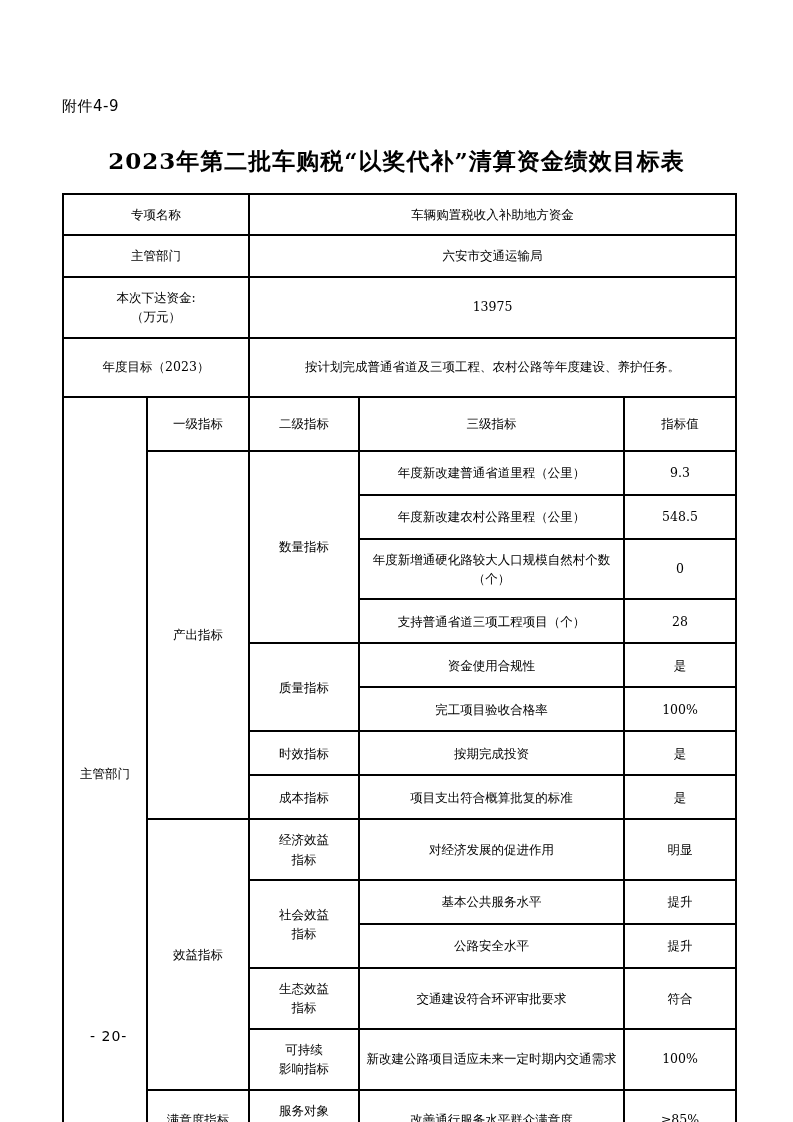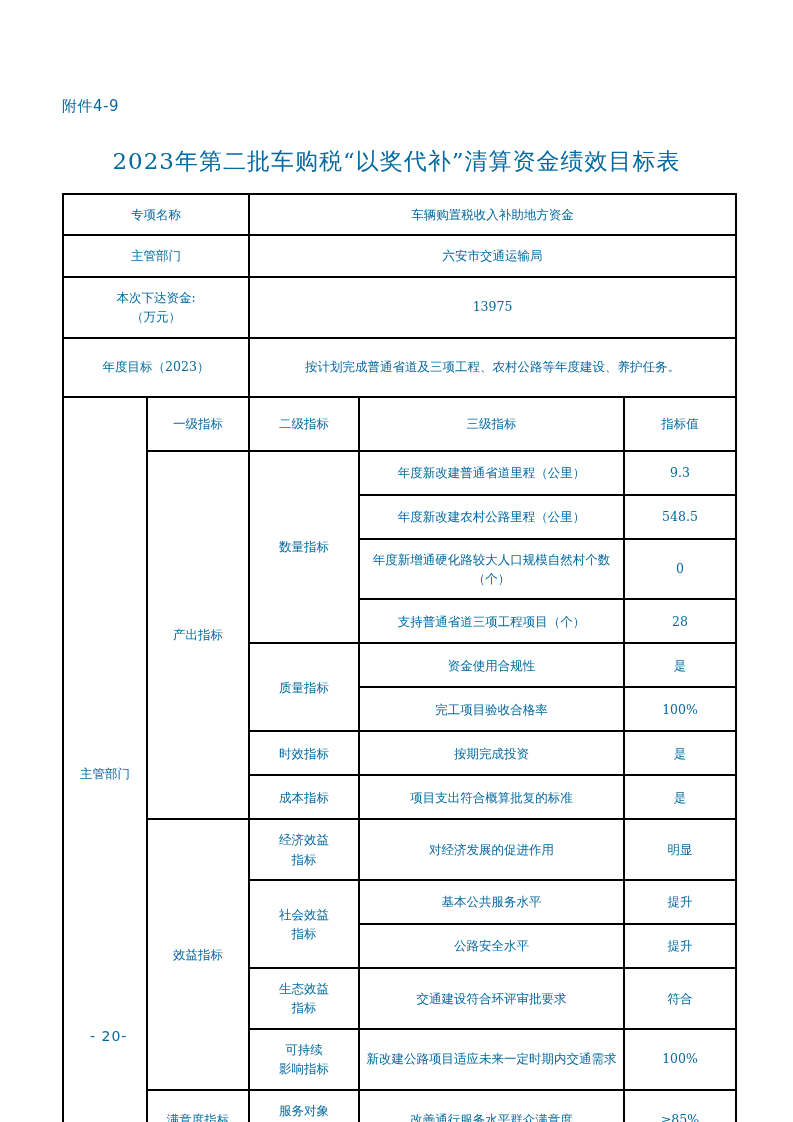--- a/index.html
+++ b/index.html
@@ -3,40 +3,40 @@
 <meta charset="utf-8">
 <style>
   * { margin: 0; padding: 0; box-sizing: border-box; }
   html, body { background: #ffffff; }
   .page {
     position: relative;
     width: 793px;
     height: 1122px;
     background: #ffffff;
     font-family: "DejaVu Serif", "Liberation Serif", serif;
-    color: #0369a1;
+    color: #000000;
     overflow: hidden;
   }
   .attachment-label {
     position: absolute;
     left: 62px;
     top: 97px;
     font-family: "DejaVu Sans", "Liberation Sans", sans-serif;
     font-size: 15px;
     font-weight: 500;
     letter-spacing: 0.5px;
   }
   .doc-title {
     position: absolute;
     left: 0;
     top: 146px;
     width: 100%;
     text-align: center;
     font-size: 23px;
-    font-weight: normal;
+    font-weight: bold;
     letter-spacing: 1px;
     font-family: "DejaVu Serif", "Liberation Serif", serif;
   }
   table.main-table {
     position: absolute;
     left: 62px;
     top: 193px;
     width: 673px;
     border-collapse: collapse;
     table-layout: fixed;

